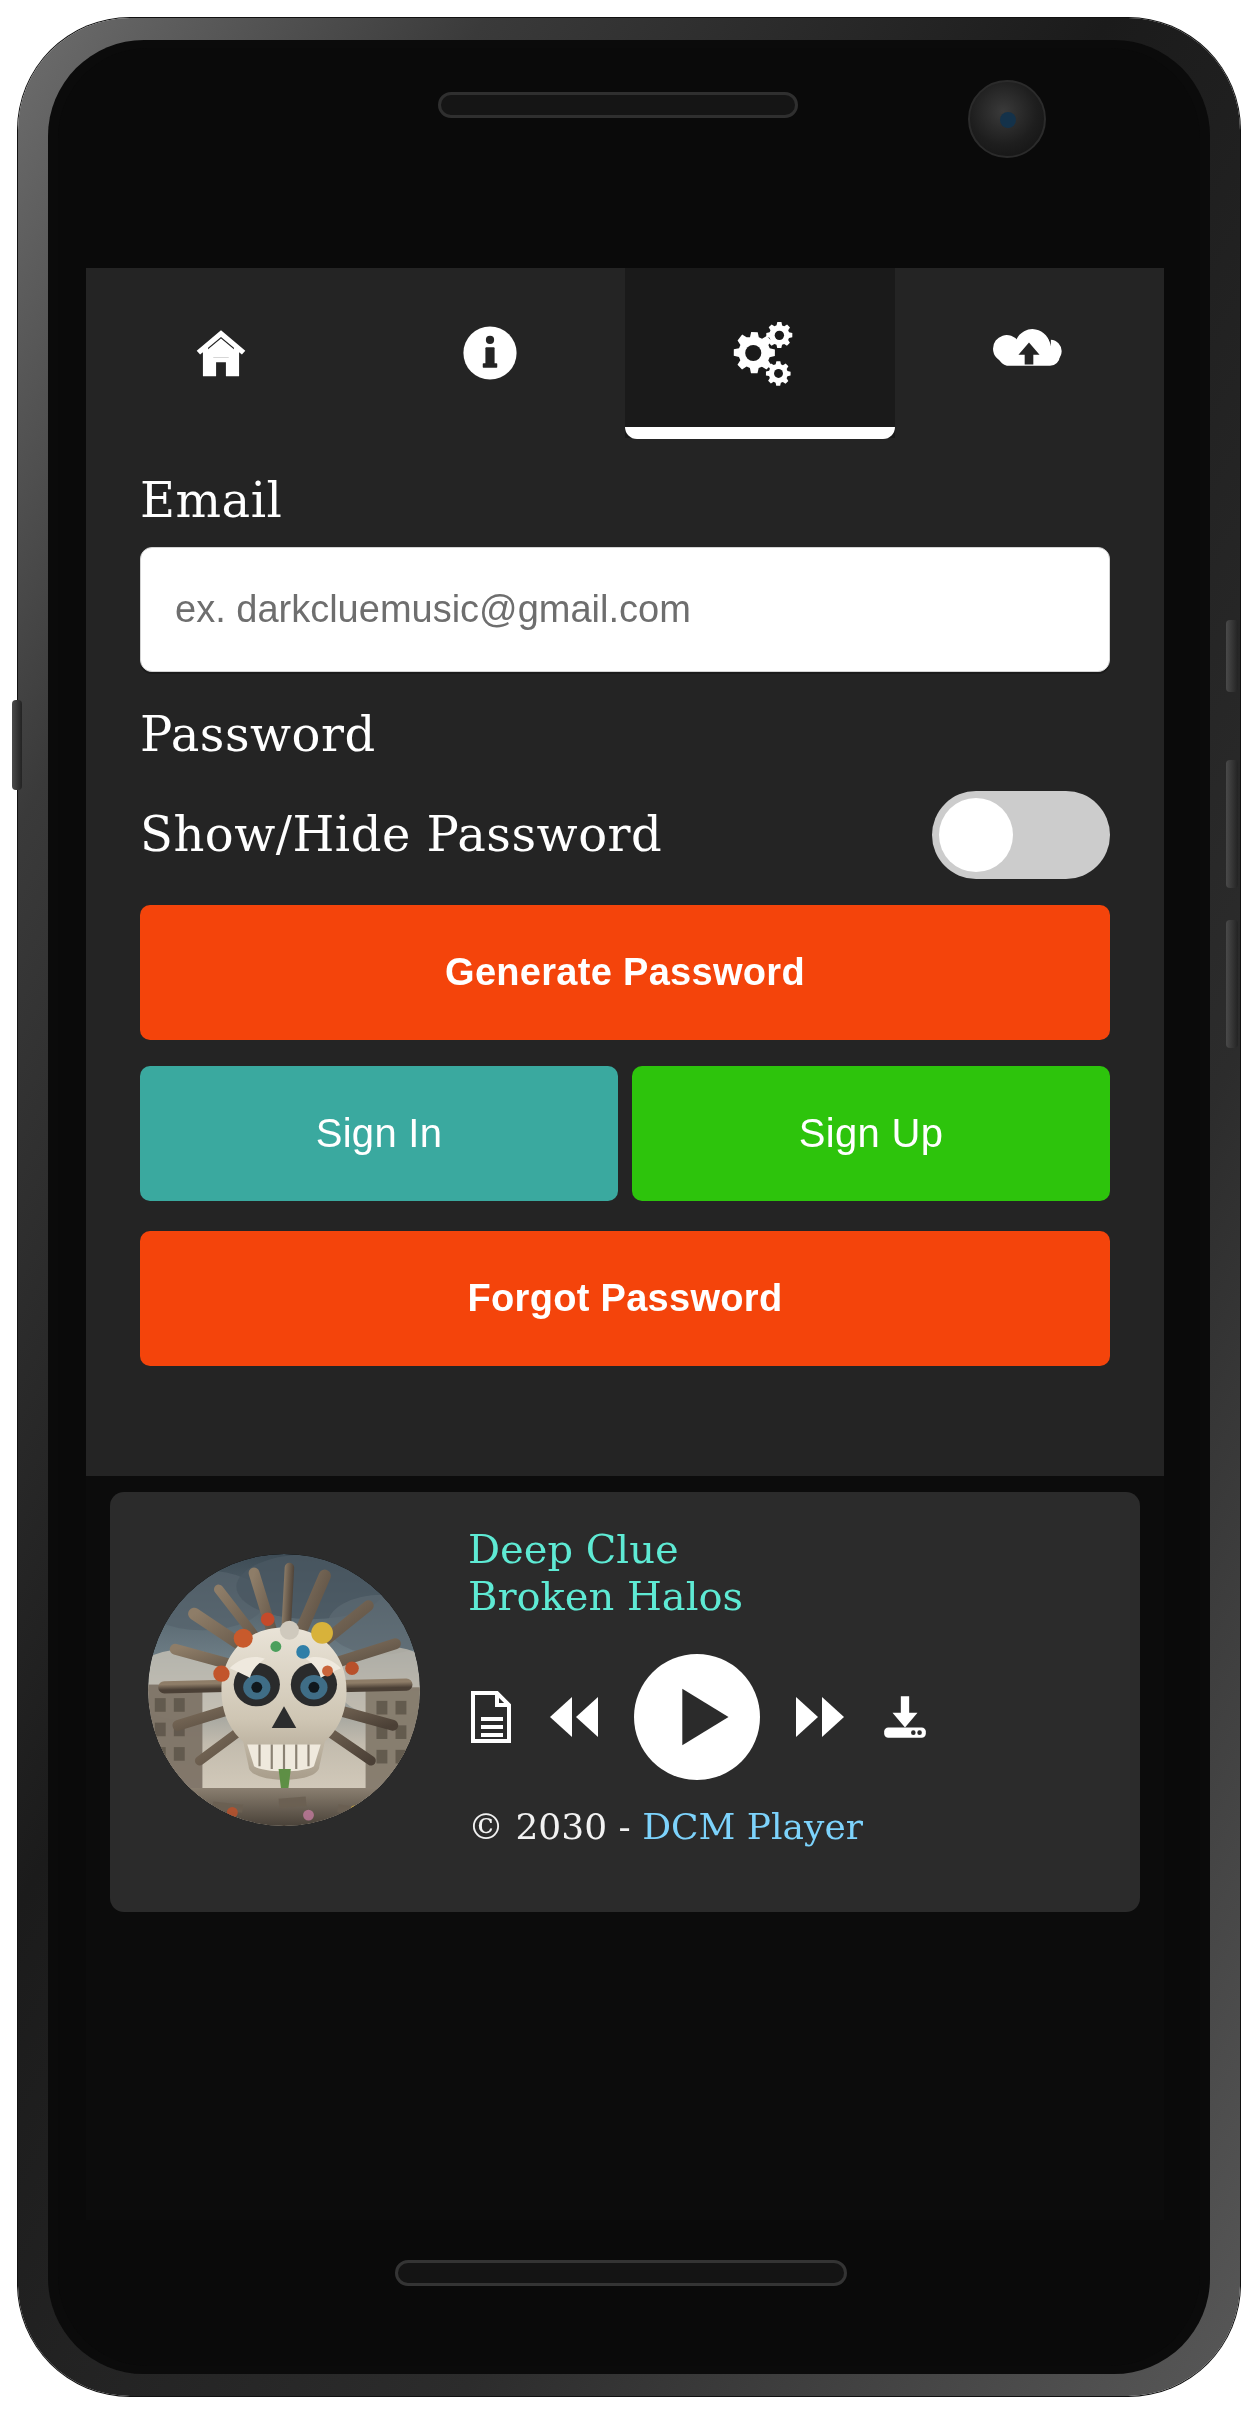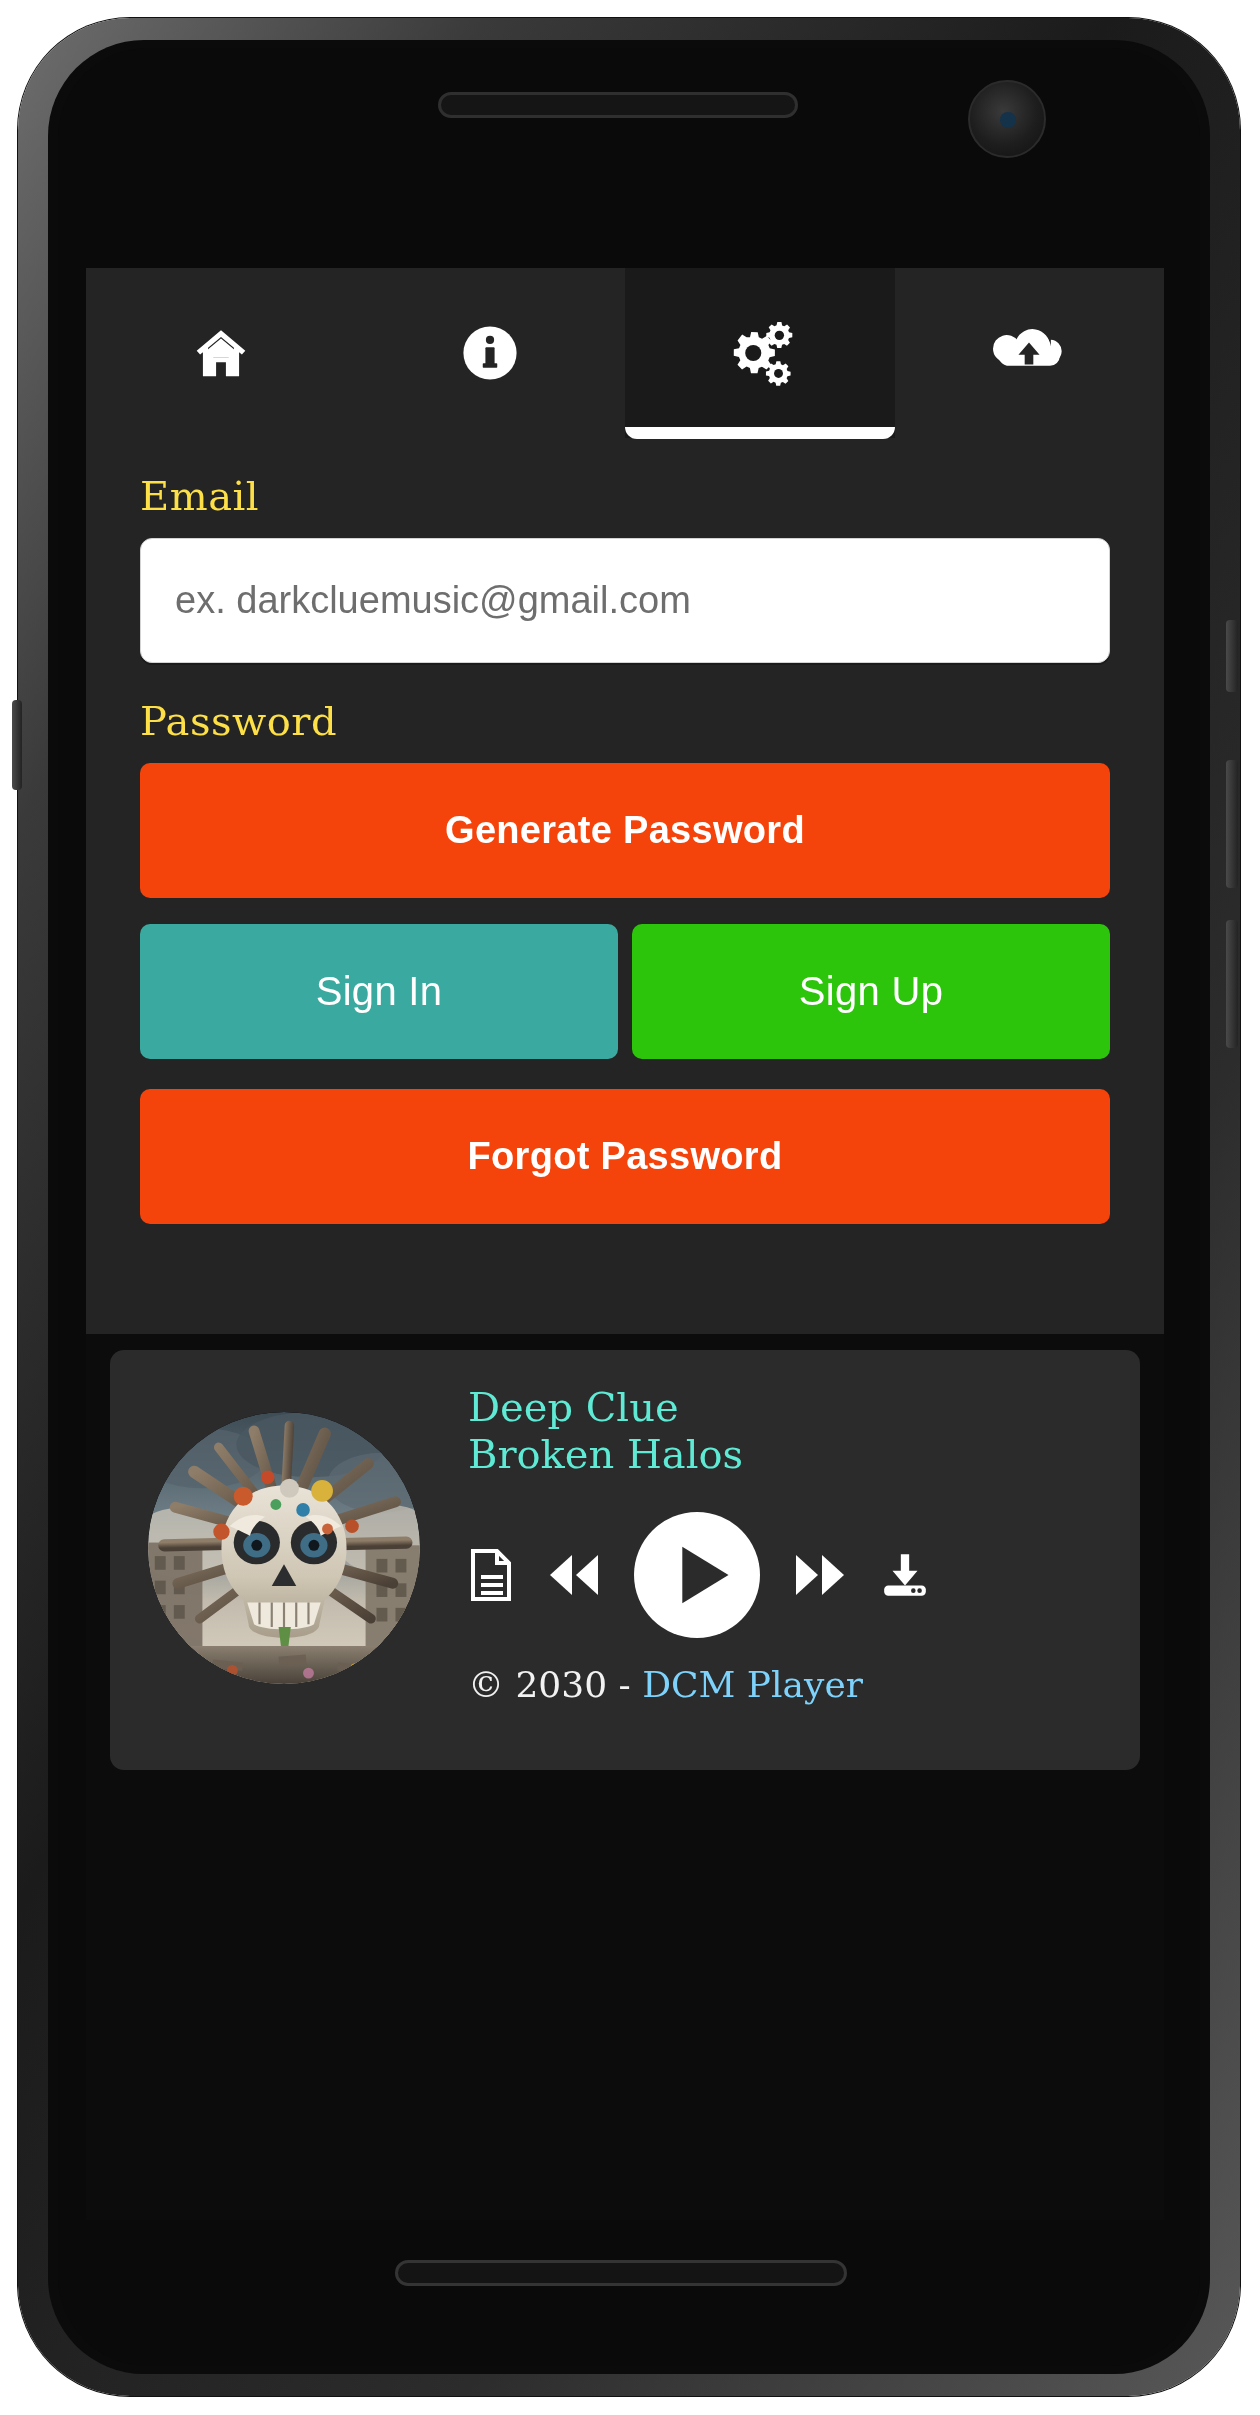--- a/index.html
+++ b/index.html
@@ -147,24 +147,24 @@
     border-bottom-right-radius: 14px;
   }
 
   
   .form {
     padding: 36px 54px 0 54px;
     background: #242424;
   }
 
   .field-label {
-    color: #fde047;
+    color: #ffffff;
     font-family: "DejaVu Serif", serif;
     font-weight: 400;
-    font-size: 40px;
+    font-size: 48px;
     letter-spacing: 0.5px;
     line-height: 1.1;
     margin-bottom: 20px;
     white-space: nowrap;
   }
 
   .text-input {
     display: block;
     width: 100%;
     height: 125px;
@@ -359,20 +359,26 @@
 
     <div class="form">
 
       <div class="field-label">Email</div>
       <input class="text-input" type="email" placeholder="ex. darkcluemusic@gmail.com" style="">
 
       <div class="gap-md"></div>
 
       <div class="field-label">Password</div>
 
+      <div class="toggle-row">
+        <div class="field-label">Show/Hide Password</div>
+        <div class="switch">
+          <span class="knob"></span>
+        </div>
+      </div>
 
       <button class="btn" style="background:#f4440b;">Generate Password</button>
 
       <div class="btn-row">
         <button class="btn secondary" style="background:#3aa99f;">Sign In</button>
         <button class="btn secondary" style="background:#2dc40c;">Sign Up</button>
       </div>
 
       <div style="height:30px;"></div>
 

